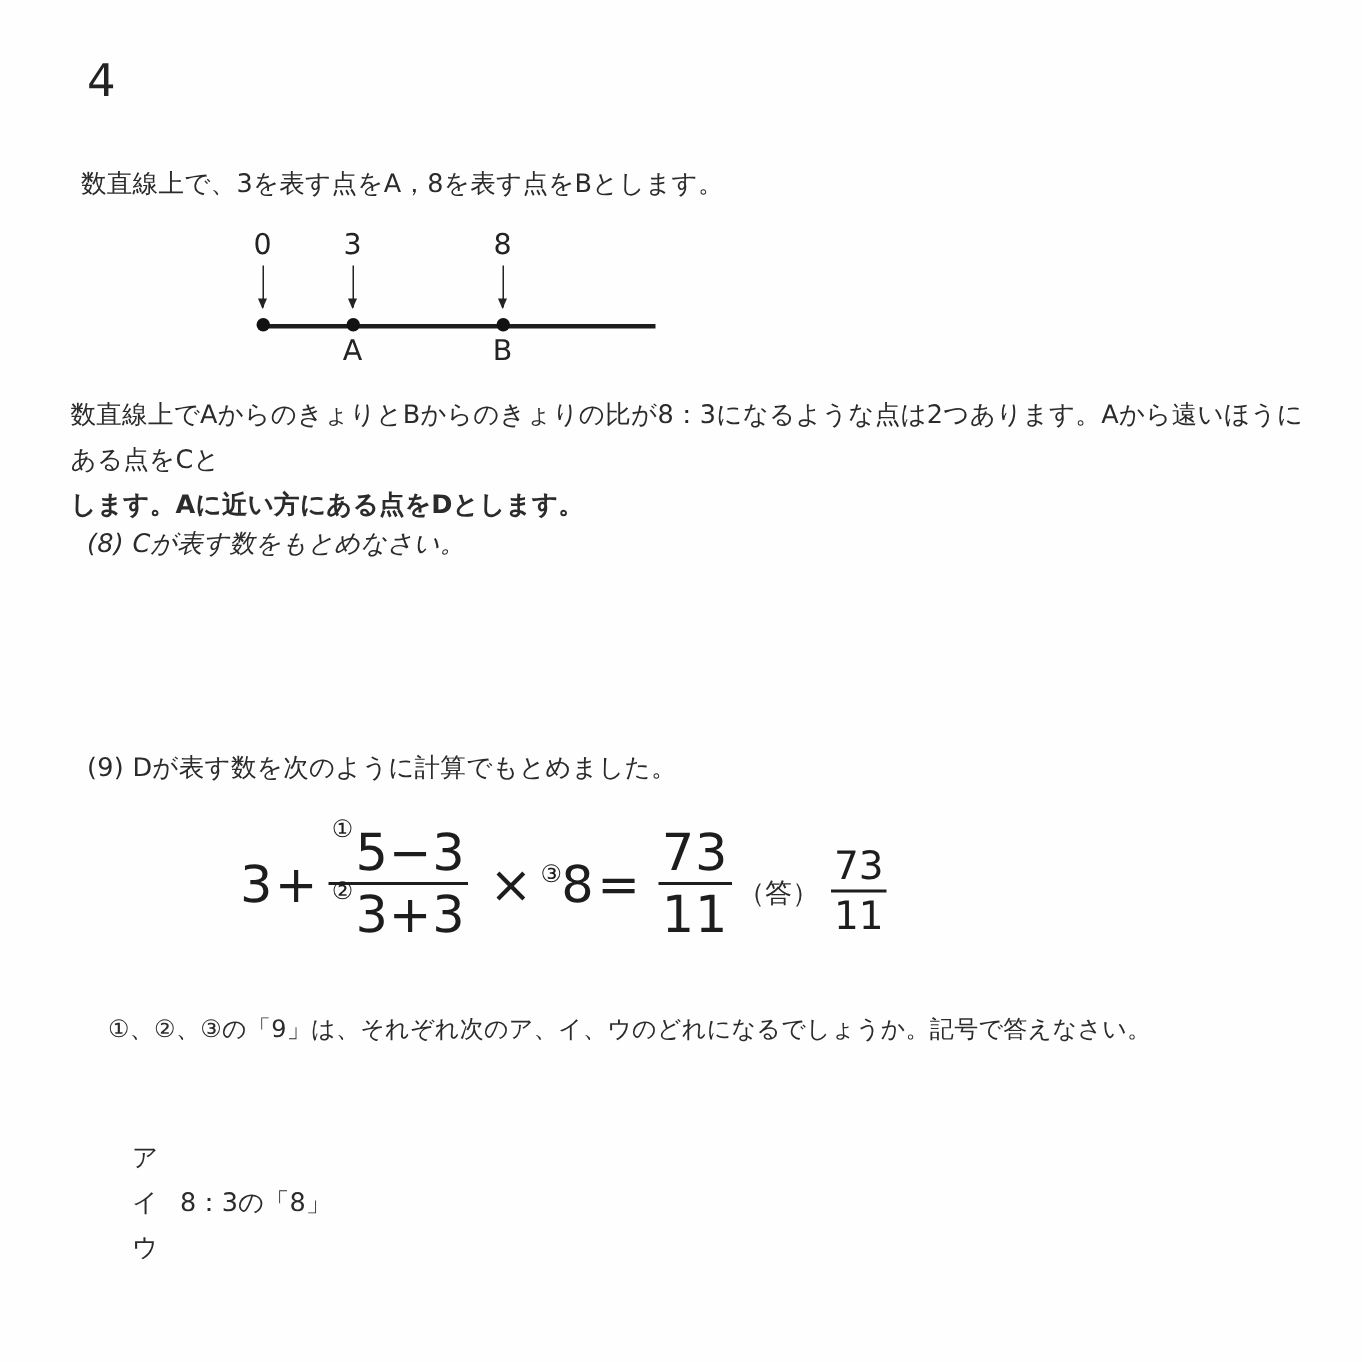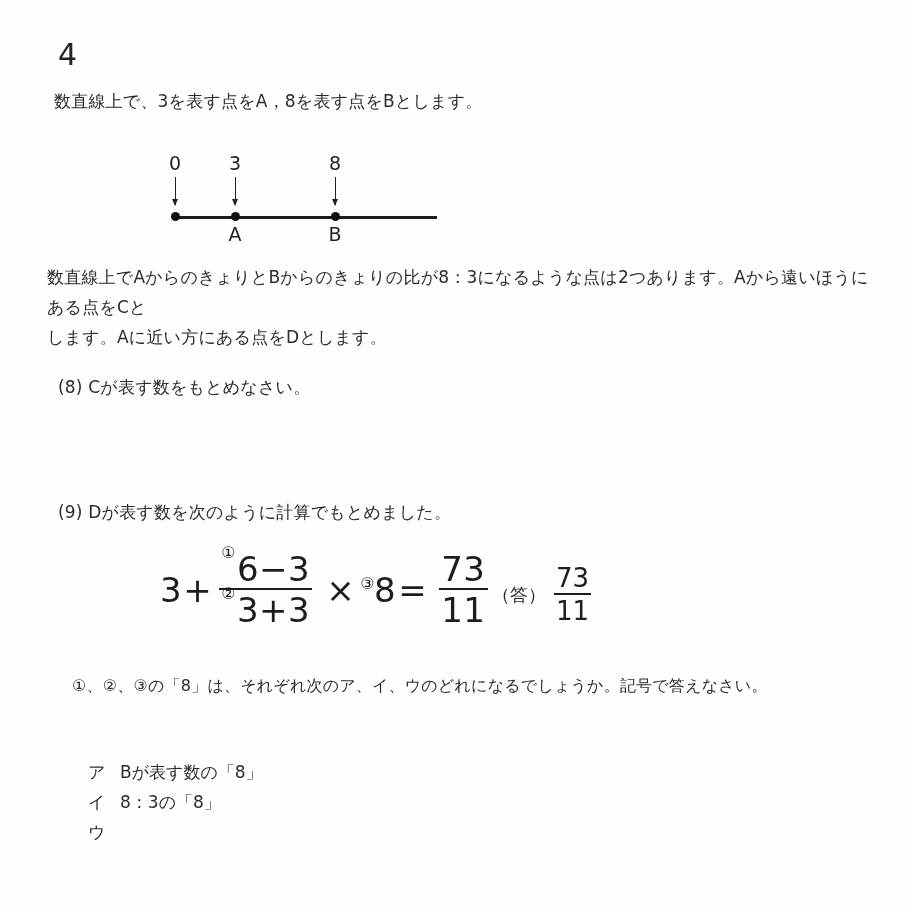--- a/index.html
+++ b/index.html
@@ -36,33 +36,33 @@
 
   
   .para {
     position: absolute;
     font-size: 17px;
     line-height: 30px;
     color: #2b2b2b;
     letter-spacing: 0.2px;
     white-space: nowrap;
   }
-  .para-intro { left: 54px; top: 86px; }
+  .para-intro { left: 54px; top: 108px; }
   .para-ratio { left: 47px; top: 262px; width: 830px; white-space: normal; }
-  .para-ratio .l2 { display: block; }
+  .para-ratio .l2 { display: block; font-weight: bold; }
 
   .sub-q {
     position: absolute;
     left: 58px;
     font-size: 17px;
     line-height: 30px;
     letter-spacing: 0.2px;
     white-space: nowrap;
   }
-  .sub-q-8 { top: 372px; }
+  .sub-q-8 { top: 348px; font-style: italic; }
   .sub-q-9 { top: 497px; }
 
   .choice-lead {
     position: absolute;
     left: 72px;
     top: 672px;
     font-size: 16px;
     line-height: 28px;
     letter-spacing: 0.2px;
     white-space: nowrap;
@@ -284,21 +284,21 @@
 
   <div class="sub-q sub-q-9">(9) Dが表す数を次のように計算でもとめました。</div>
 
   <div class="formula">
     <span class="f-term">3</span>
     <span class="f-term f-plus">+</span>
 
     <span class="frac">
       <span class="frac-num">
         <span class="circled">①</span>
-        <span>6−3</span>
+        <span>5−3</span>
       </span>
       <span class="frac-bar"></span>
       <span class="frac-den">
         <span class="circled">②</span>
         <span>3+3</span>
       </span>
     </span>
 
     <span class="f-term f-times">×</span>
     <span class="f-term"><span class="circled-sup">③</span><span>8</span></span>
@@ -314,26 +314,25 @@
 
   <div class="answer">
     <span class="answer-label">（答）</span>
     <span class="answer-frac">
       <span class="frac-num">73</span>
       <span class="frac-bar"></span>
       <span class="frac-den">11</span>
     </span>
   </div>
 
-  <div class="choice-lead">①、②、③の「8」は、それぞれ次のア、イ、ウのどれになるでしょうか。記号で答えなさい。</div>
+  <div class="choice-lead">①、②、③の「9」は、それぞれ次のア、イ、ウのどれになるでしょうか。記号で答えなさい。</div>
 
   <div class="choices">
     <div class="choice-row">
       <span class="choice-mark">ア</span>
-      <span>Bが表す数の「8」</span>
     </div>
     <div class="choice-row">
       <span class="choice-mark">イ</span>
       <span>8：3の「8」</span>
     </div>
     <div class="choice-row">
       <span class="choice-mark">ウ</span>
     </div>
   </div>
 

